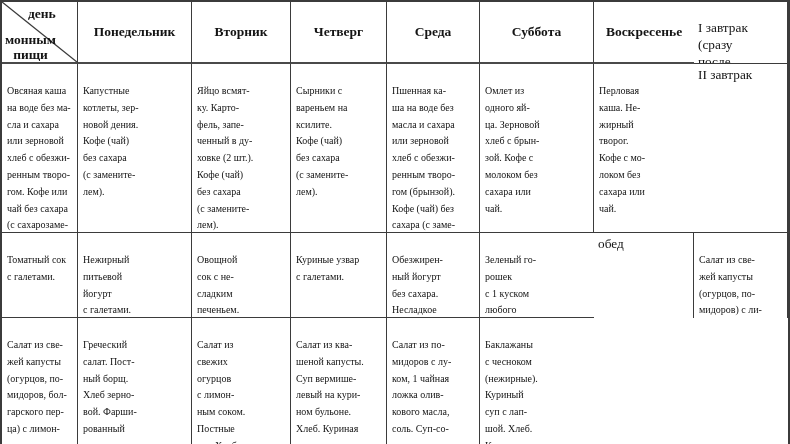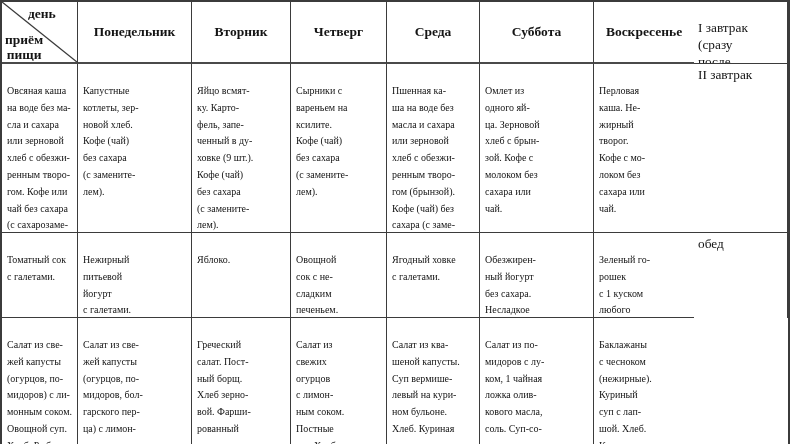--- a/index.html
+++ b/index.html
@@ -55,21 +55,21 @@
 <body>
 
 <div class="page">
   <div class="tbl">
 
     <div class="cell hdr corner">
       <svg viewBox="0 0 76 62" preserveAspectRatio="none">
         <line x1="0" y1="0" x2="76" y2="62" stroke="#3b3b3b" stroke-width="1.4"></line>
       </svg>
       <span class="day-word">день</span>
-      <span class="meal-word">приём
+      <span class="meal-word">монным
 пищи</span>
     </div>
     <div class="cell hdr">Понедельник</div>
     <div class="cell hdr">Вторник</div>
     <div class="cell hdr">Четверг</div>
     <div class="cell hdr">Среда</div>
     <div class="cell hdr">Суббота</div>
     <div class="cell hdr col-last">Воскресенье</div>
 
     <div class="cell rowlabel offset-top">I завтрак
@@ -82,30 +82,30 @@
 сла и сахара
 или зерновой
 хлеб с обезжи-
 ренным творо-
 гом. Кофе или
 чай без сахара
 (с сахарозаме-
 нителем).</div>
     <div class="cell body-cell">Капустные
 котлеты, зер-
-новой хлеб.
+новой дения.
 Кофе (чай)
 без сахара
 (с замените-
 лем).</div>
     <div class="cell body-cell">Яйцо всмят-
 ку. Карто-
 фель, запе-
 ченный в ду-
-ховке (9 шт.).
+ховке (2 шт.).
 Кофе (чай)
 без сахара
 (с замените-
 лем).</div>
     <div class="cell body-cell">Сырники с
 вареньем на
 ксилите.
 Кофе (чай)
 без сахара
 (с замените-
@@ -137,26 +137,25 @@
 сахара или
 чай.</div>
 
     <div class="cell rowlabel">II завтрак</div>
     <div class="cell body-cell">Томатный сок
 с галетами.</div>
     <div class="cell body-cell">Нежирный
 питьевой
 йогурт
 с галетами.</div>
-    <div class="cell body-cell">Яблоко.</div>
     <div class="cell body-cell">Овощной
 сок с не-
 сладким
 печеньем.</div>
-    <div class="cell body-cell">Ягодный ховке
+    <div class="cell body-cell">Куриные узвар
 с галетами.</div>
     <div class="cell body-cell">Обезжирен-
 ный йогурт
 без сахара.
 Несладкое
 печенье.</div>
     <div class="cell body-cell col-last">Зеленый го-
 рошек
 с 1 куском
 любого

